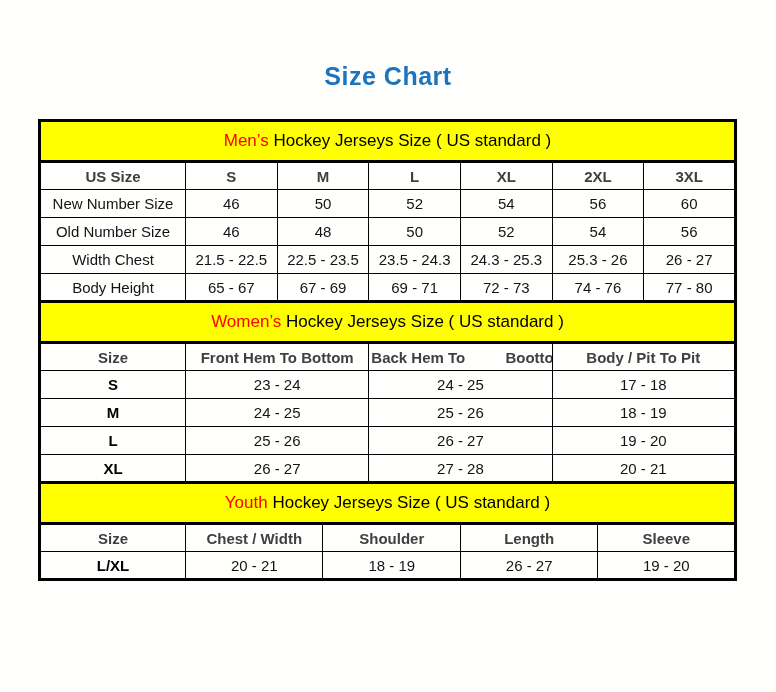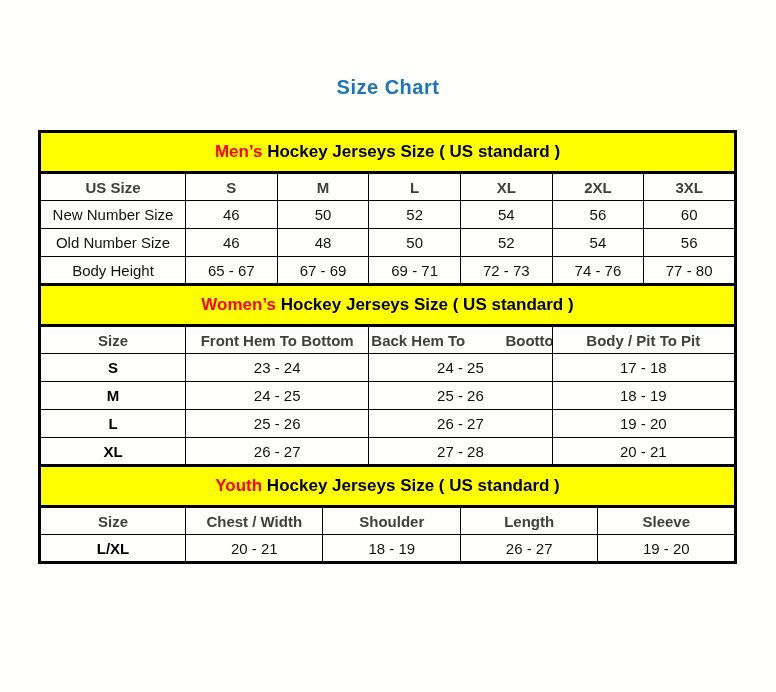--- a/index.html
+++ b/index.html
@@ -4,26 +4,26 @@
 <style>
   html, body { margin:0; padding:0; }
   body {
     width:776px; height:692px;
     background:#fffffe;
     font-family:"Liberation Sans", sans-serif;
     color:#000;
   }
   .title {
     color:#1C75BC;
-    font-size:20px;
+    font-size:25px;
     font-weight:700;
     line-height:36px;
     text-align:center;
     padding-top:58px;
-    margin:11px 0 25px 0;
+    margin:0 0 25px 0;
     letter-spacing:0.5px;
   }
   table.chart {
     border-collapse:collapse;
     table-layout:fixed;
     width:699px;
     margin-left:38px;
     border:3px solid #000;
   }
   .chart td {
@@ -36,21 +36,21 @@
     white-space:nowrap;
     overflow:hidden;
   }
   .chart col.c-label { width:146px; }
   .chart tr { height:28px; }
   .chart tr.sec { height:41px; }
   .chart tr.sec td {
     background:#FFFF00;
     border:3px solid #000;
     font-size:17px;
-    font-weight:700;
+    font-weight:400;
     color:#000;
   }
   .chart tr.sec .red { color:#FF0000; }
   .chart tr.head td { font-weight:700; color:#404040; }
   .chart td.blabel { font-weight:700; color:#000; }
   .misspell {
     text-decoration-style:wavy;
     text-decoration-color:#d63a2f;
     text-decoration-thickness:1px;
     text-underline-offset:3px;
@@ -100,20 +100,29 @@
       <tr>
         <td class="rlabel">Old Number Size</td>
         <td colspan="2">46</td>
         <td colspan="2">48</td>
         <td colspan="2">50</td>
         <td colspan="2">52</td>
         <td colspan="2">54</td>
         <td colspan="2">56</td>
       </tr>
 
+      <tr>
+        <td class="rlabel">Width Chest</td>
+        <td colspan="2">21.5 - 22.5</td>
+        <td colspan="2">22.5 - 23.5</td>
+        <td colspan="2">23.5 - 24.3</td>
+        <td colspan="2">24.3 - 25.3</td>
+        <td colspan="2">25.3 - 26</td>
+        <td colspan="2">26 - 27</td>
+      </tr>
 
 
       <tr>
         <td class="rlabel">Body Height</td>
         <td colspan="2">65 - 67</td>
         <td colspan="2">67 - 69</td>
         <td colspan="2">69 - 71</td>
         <td colspan="2">72 - 73</td>
         <td colspan="2">74 - 76</td>
         <td colspan="2">77 - 80</td>

